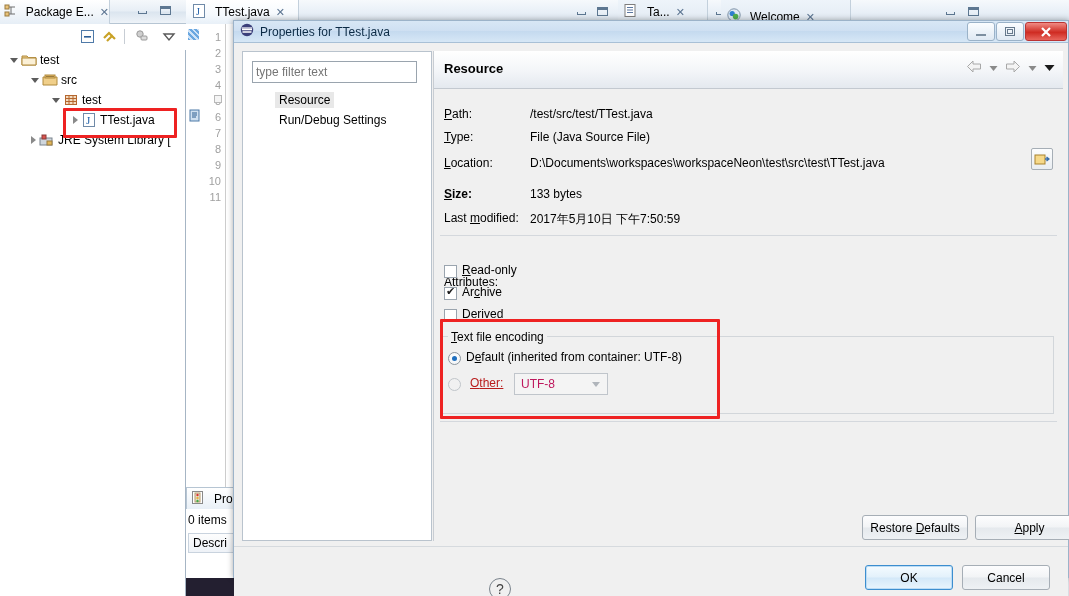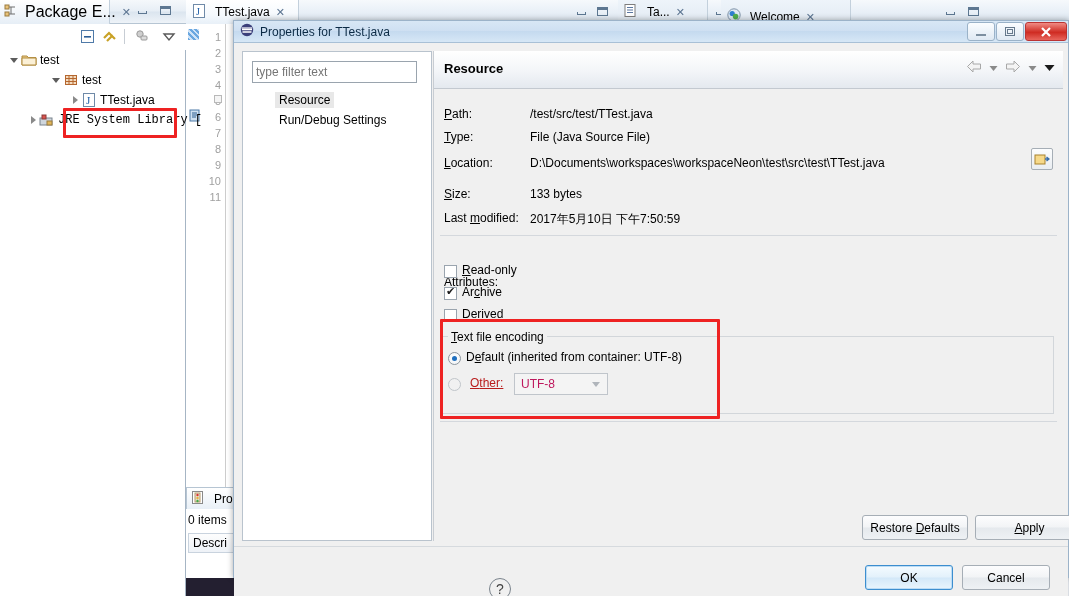--- a/index.html
+++ b/index.html
@@ -17,21 +17,21 @@
   .wb-bg { position:absolute; inset:0; background:#ffffff; }
 
   
   .pkg-view { position:absolute; left:0; top:0; width:186px; height:596px; background:#ffffff; border-right:1px solid #a6b5c4; }
   .view-tabbar { position:absolute; left:0; top:0; width:186px; height:24px;
     background: linear-gradient(to bottom,#f5f8fb 0%,#e7eef5 48%,#dbe5ef 52%,#eef3f8 100%);
     border-bottom:1px solid #b6c5d3; }
   .view-tab { position:absolute; left:0; top:0; height:24px; width:110px;
     background: linear-gradient(to bottom,#ffffff 0%,#f2f6fa 55%,#e6eef6 100%);
     border-right:1px solid #c3d0dc; display:flex; align-items:center; padding-left:4px; gap:4px;}
-  .view-tab .lbl { font-size:16px; color:#000; white-space:nowrap; }
+  .view-tab .lbl { font-size:12px; color:#000; white-space:nowrap; }
   .tab-close { font-size:11px; color:#5b7491; margin-left:2px; }
   .vmin, .vmax { position:absolute; top:6px; width:12px; height:11px; }
   .vmin { left:138px; }
   .vmax { left:160px; }
   .vmin i { display:block; width:9px; height:3px; border:1px solid #5d7791; border-top:none; margin-top:5px;}
   .vmax i { display:block; width:11px; height:9px; border:1px solid #5d7791; border-top-width:3px;}
 
   .pkg-toolbar { position:absolute; left:0; top:24px; width:186px; height:26px; background:#ffffff; }
   .tb-icon { position:absolute; top:4px; width:18px; height:18px; }
 
@@ -291,41 +291,52 @@
       <div class="tree-row" style="padding-left:10px;">
         <span class="arrow-d"></span>
         <span class="tico">
           <svg width="16" height="16" viewBox="0 0 16 16">
               <path d="M1 4h5l1.3 1.6H15V13H1z" fill="#f0cf8a" stroke="#b08a3d"></path>
               <path d="M1 6h14v7H1z" fill="#fbf0d6" stroke="#b08a3d"></path>
             </svg>
         </span>
         <span>test</span>
       </div>
+      <div class="tree-row" style="padding-left:31px;">
+        <span class="arrow-d"></span>
+        <span class="tico">
+          <svg width="16" height="16" viewBox="0 0 16 16">
+              <path d="M1 5h14v8H1z" fill="#f0cf8a" stroke="#b08a3d"></path>
+              <rect x="3" y="3" width="10" height="3" fill="#e2b96a" stroke="#b08a3d"></rect>
+              <path d="M4 4.5h8" stroke="#9a7b3e"></path>
+            </svg>
+        </span>
+        <span>src</span>
+      </div>
       <div class="tree-row" style="padding-left:52px;">
         <span class="arrow-d"></span>
         <span class="tico">
           <svg width="16" height="16" viewBox="0 0 16 16">
               <rect x="2.5" y="3.5" width="11" height="9" fill="#f3dcc0" stroke="#b5672f"></rect>
               <path d="M2.5 6.5h11M2.5 9.5h11M6 3.5v9M10 3.5v9" stroke="#b5672f"></path>
             </svg>
         </span>
         <span>test</span>
       </div>
       <div class="tree-row" style="padding-left:73px;">
         <span class="arrow-r"></span>
         <span class="tico">
           <svg width="16" height="16" viewBox="0 0 16 16">
               <rect x="2.5" y="1.5" width="11" height="13" fill="#fff" stroke="#6f8aa8"></rect>
               <text x="5" y="12" font-size="11" fill="#1f5fa8" font-family="Liberation Serif, serif">J</text>
             </svg>
         </span>
         <span>TTest.java</span>
       </div>
-      <div class="tree-row" style="padding-left:31px;font-family:Liberation Mono, monospace;">
+      <div class="tree-row" style="padding-left:31px;">
         <span class="arrow-r"></span>
         <span class="tico">
           <svg width="16" height="16" viewBox="0 0 16 16">
               <rect x="1" y="6" width="12" height="7" fill="#cfd6dd" stroke="#7b848d"></rect>
               <rect x="3" y="3" width="4" height="4" fill="#d9534f" stroke="#8a3b38"></rect>
               <rect x="8" y="9" width="5" height="4" fill="#e0b659" stroke="#9a7b3e"></rect>
             </svg>
         </span>
         <span>JRE System Library  [</span>
       </div>
@@ -418,21 +429,21 @@
           <span class="u">L</span><span>ocation:</span>
         </div>
         <div class="field-val" style="left:96px; top:105px;">D:\Documents\workspaces\workspaceNeon\test\src\test\TTest.java</div>
         <div class="img-btn" style="left:597px; top:97px;">
           <svg width="16" height="14" viewBox="0 0 16 14">
               <rect x="1" y="3" width="10" height="9" fill="#f6d98a" stroke="#a8822f"></rect>
               <path d="M11 7 L15 7 M12.5 5 L15 7 L12.5 9" stroke="#3a6ea8" stroke-width="1.4" fill="none"></path>
             </svg>
         </div>
 
-        <div class="field-lbl" style="left:10px; top:136px;">
+        <div class="field-lbl" style="left:10px; top:136px;font-weight:bold;">
           <span class="u">S</span><span>ize:</span>
         </div>
         <div class="field-val" style="left:96px; top:136px;">133  bytes</div>
 
         <div class="field-lbl" style="left:10px; top:160px;">
           <span>Last </span><span class="u">m</span><span>odified:</span>
         </div>
         <div class="field-val" style="left:96px; top:160px;">2017年5月10日 下午7:50:59</div>
 
         <div class="hr" style="left:6px; top:184px; width:617px;"></div>

